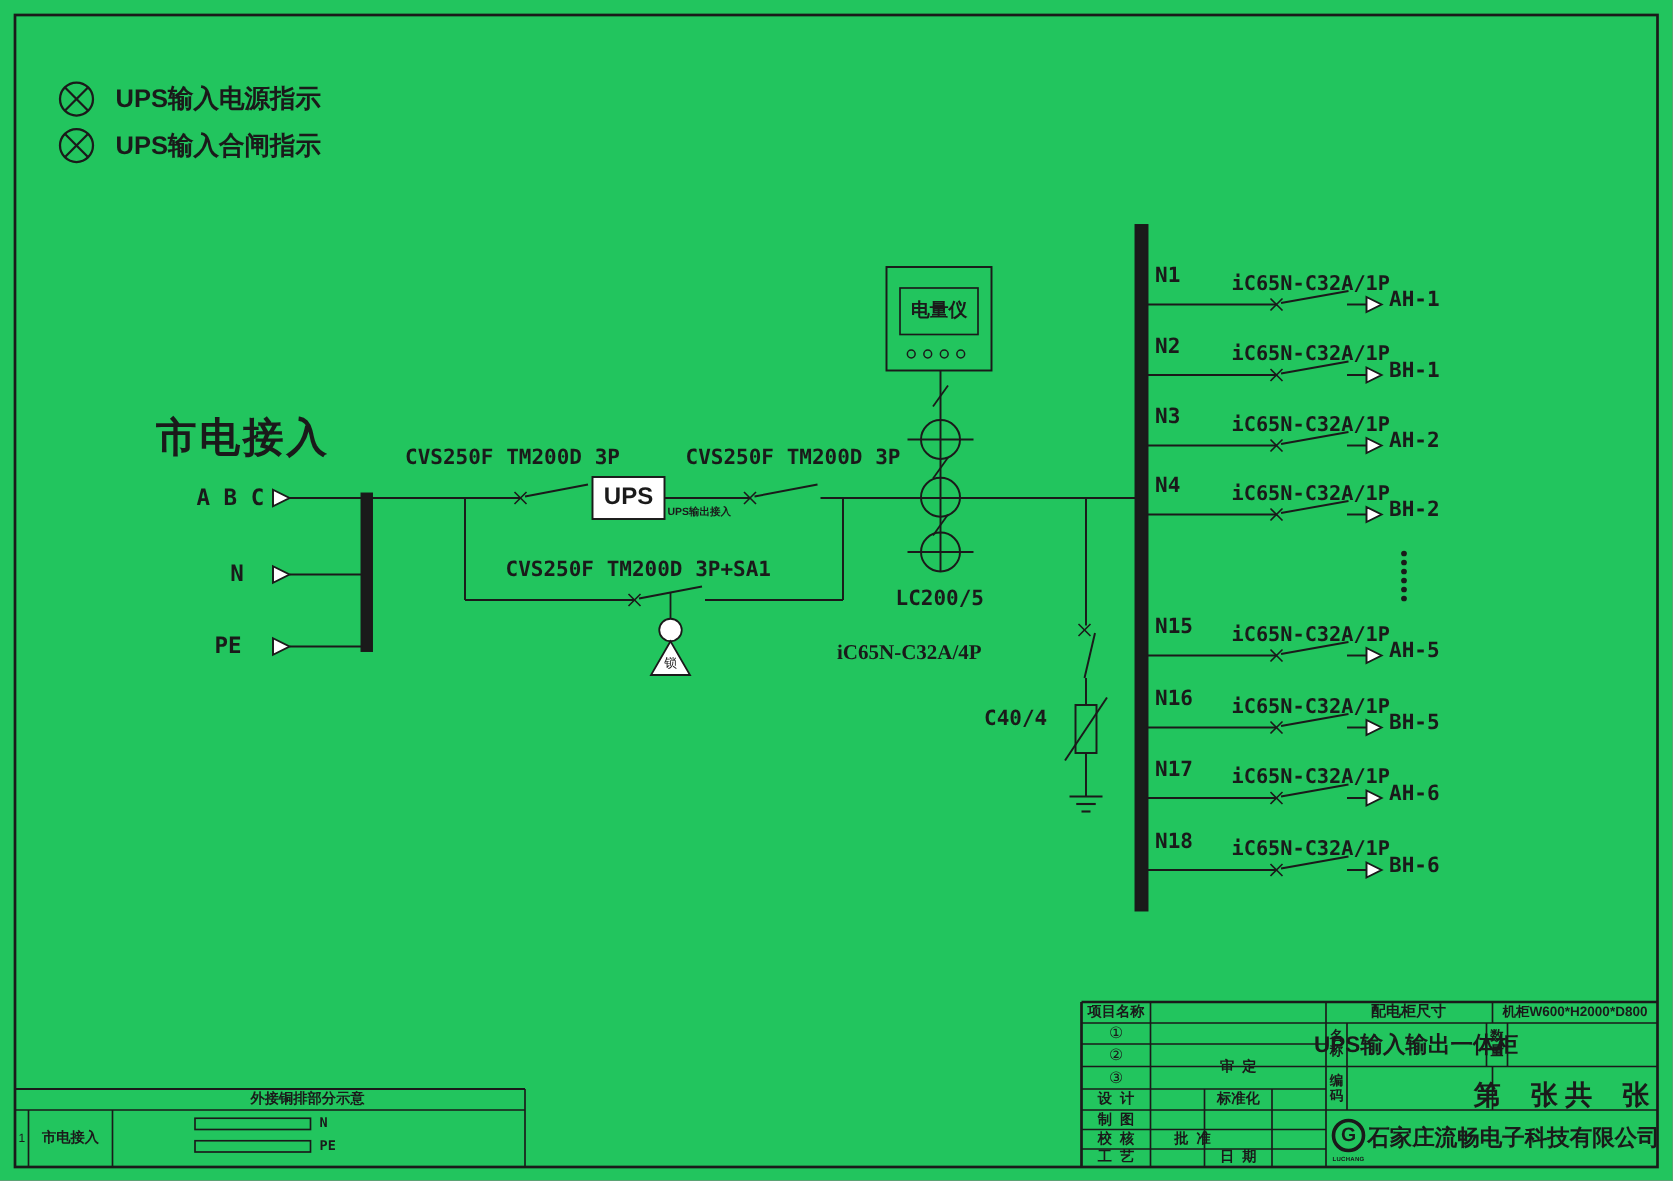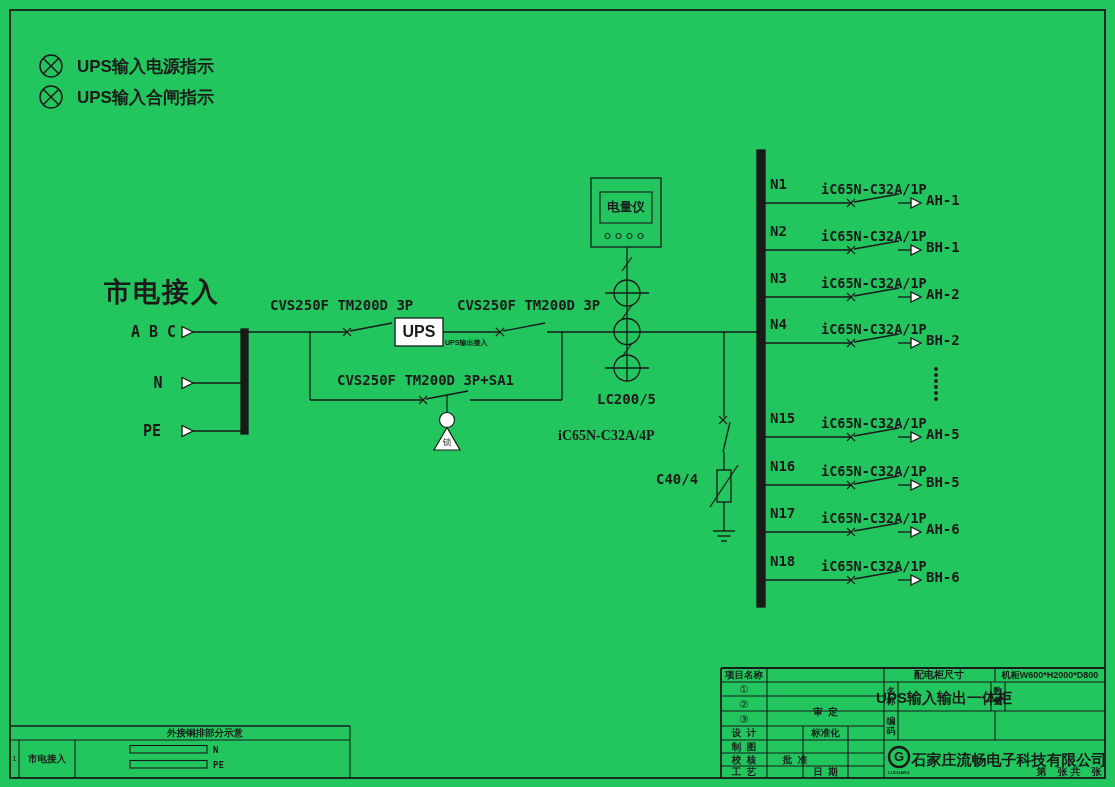--- a/index.html
+++ b/index.html
@@ -283,21 +283,21 @@
     <div class="tc tb-label" style="left:825.5px;top:733px;">标准化</div>
     <div class="tc tb-label" style="left:825.5px;top:712px;">审  定</div>
     <div class="tc tb-label" style="left:795px;top:759.5px;">批  准</div>
     <div class="tc tb-label" style="left:825.5px;top:772px;">日  期</div>
     <div class="tc tb-label" style="left:939px;top:675px;font-size:10px;">配电柜尺寸</div>
     <div class="tc tb-label" style="left:1050px;top:675px;font-size:9px;">机柜W600*H2000*D800</div>
     <div class="vt" style="left:891px;top:696px;">名称</div>
     <div class="tc tb-label" style="left:944px;top:696.5px;font-size:15px;">UPS输入输出一体柜</div>
     <div class="vt" style="left:998px;top:696px;">数量</div>
     <div class="vt" style="left:891px;top:725.5px;">编码</div>
-    <div class="tc b" style="left:1041px;top:772px;font-size:10px;margin-left:28px;">第    张 共    张</div>
+    <div class="tc b" style="left:1041px;top:730px;font-size:18px;">第    张 共    张</div>
     <div class="tc b" style="left:899px;top:756px;font-size:13px;">G</div>
     <div class="tc b" style="left:899px;top:772.5px;font-size:4px;letter-spacing:.2px;">LUCHANG</div>
     <div class="tc b" style="left:1009px;top:759px;font-size:15px;">石家庄流畅电子科技有限公司</div>
   </div>
 
   <div>
     <div class="tc tb-label" style="left:181px;top:733px;margin-left:24px;">外接铜排部分示意</div>
     <div class="tc" style="left:14.5px;top:759px;font-size:8px;">1</div>
     <div class="tc tb-label" style="left:47px;top:759px;">市电接入</div>
     <div class="t mono" style="left:213px;top:749.5px;font-size:9px;">N</div>

